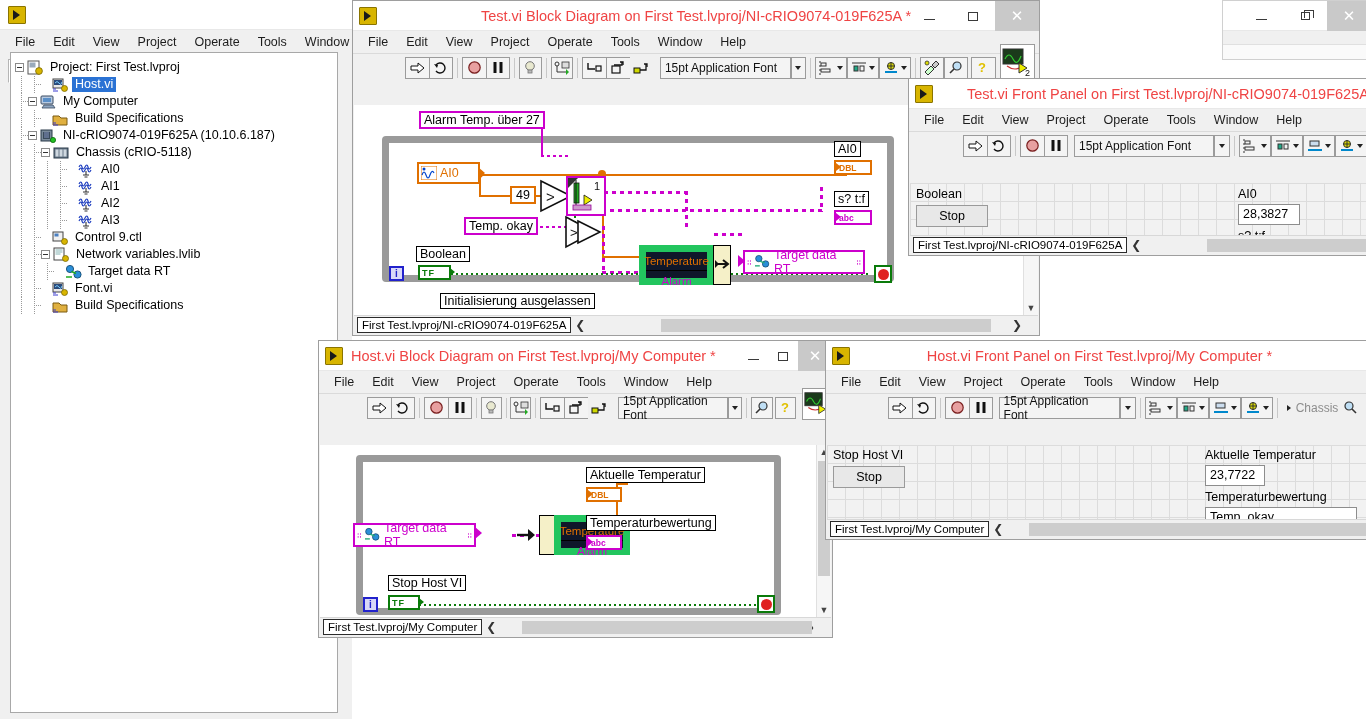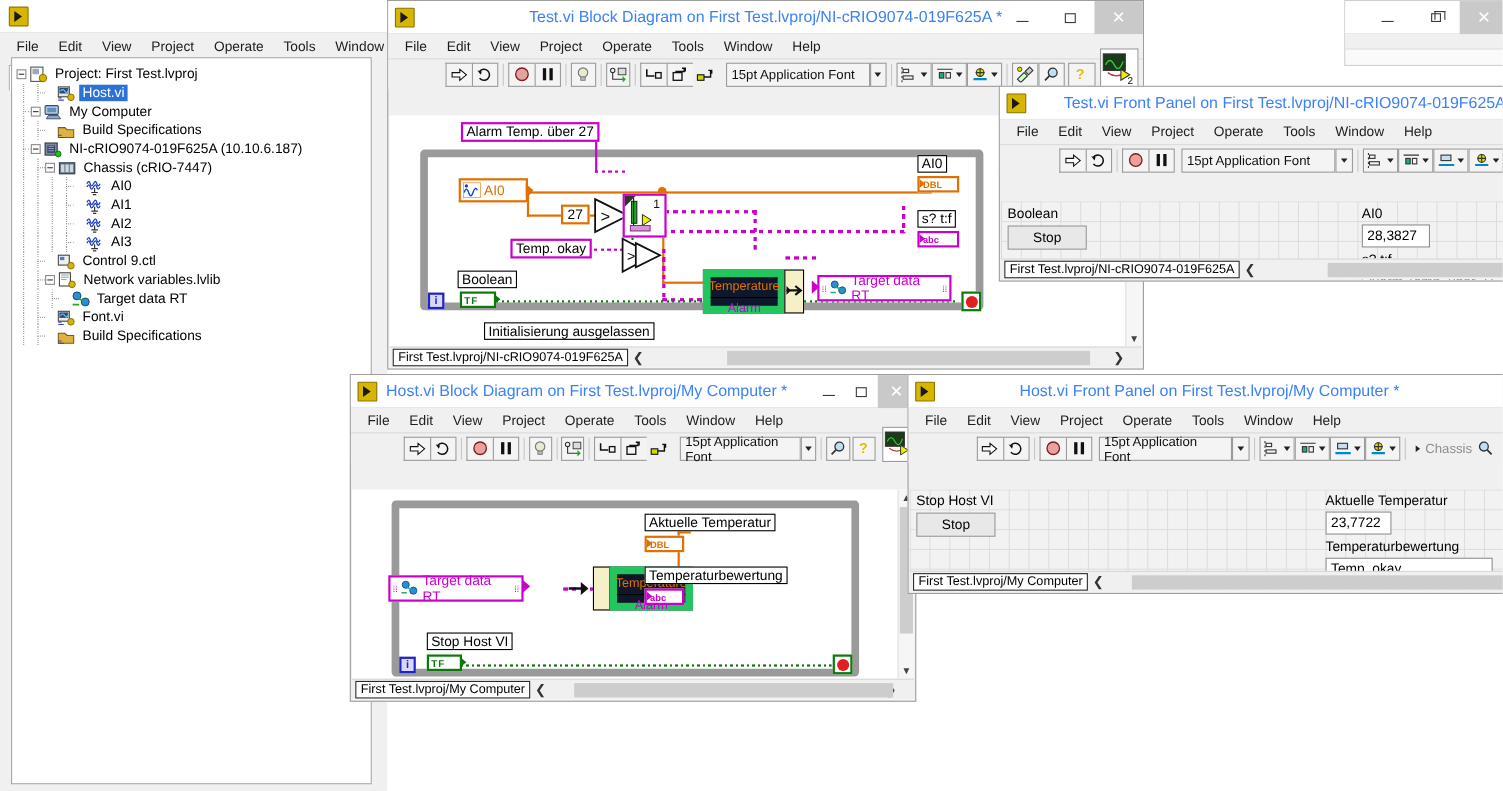--- a/index.html
+++ b/index.html
@@ -16,21 +16,21 @@
 
   
   .win { position: absolute; background: #f0f0f0; border: 1px solid #9e9e9e; }
   .win.flat { border: 1px solid #d0d0d0; }
   .titlebar {
     height: 30px; background: #ffffff; display: flex; align-items: center;
     position: relative; border-bottom: 1px solid #e8e8e8;
   }
   .titlebar .tb-title {
     position: absolute; left: 0; right: 0; text-align: center;
-    font-size: 14.5px; color: #3b82f6; white-space: nowrap; pointer-events:none;
+    font-size: 14.5px; color: #ef4444; white-space: nowrap; pointer-events:none;
   }
   .titlebar .tb-title.left { text-align: left; }
   .lv-logo {
     width: 18px; height: 18px; margin-left: 8px; flex: none;
     background: #d8b500; border: 1px solid #8a7400; border-radius: 1px;
     position: relative;
   }
   .lv-logo::after {
     content:""; position:absolute; left:4px; top:3px;
     border-left: 7px solid #1a1a1a; border-top: 5px solid transparent;
@@ -256,21 +256,21 @@
           <div class="trow">
             <span class="tdot"></span>
             <span class="tdot stub"></span>
             <span class="texp"></span>
             <span class="ticon"><svg width="16" height="16" viewBox="0 0 16 16">
                 <rect x="1" y="3" width="14" height="10" fill="#6a7a8a" stroke="#2a3a4a" stroke-width="1"></rect>
                 <rect x="2.5" y="4.5" width="3" height="7" fill="#cfd8e0"></rect>
                 <rect x="6.5" y="4.5" width="3" height="7" fill="#cfd8e0"></rect>
                 <rect x="10.5" y="4.5" width="3" height="7" fill="#cfd8e0"></rect>
               </svg></span>
-            <span class="tlabel">Chassis (cRIO-7447)</span>
+            <span class="tlabel">Chassis (cRIO-5118)</span>
           </div>
           <div class="trow">
             <span class="tdot"></span>
             <span class="tdot"></span>
             <span class="tdot"></span>
             <span class="tdot stub"></span>
             <span class="tspace" style="width: 11px;"></span>
             <span class="ticon"><svg width="16" height="18" viewBox="0 0 16 18">
                 <path d="M1 5 q2-4 3 0 t3 0 t3 0 t3 0" stroke="#2040c0" fill="none" stroke-width="1.2"></path>
                 <path d="M1 8 q2-4 3 0 t3 0 t3 0 t3 0" stroke="#2040c0" fill="none" stroke-width="1.2"></path>
@@ -590,21 +590,21 @@
       <div class="aio-node" style="left:63px;top:57px;width:63px;">
         <svg width="16" height="14" viewBox="0 0 16 14">
             <rect x="0" y="0" width="16" height="14" fill="#fff" stroke="#e07000" stroke-width="1"></rect>
             <path d="M1 9 q2-6 4 0 t4 0 t4-2" fill="none" stroke="#0044cc" stroke-width="1.2"></path>
             <circle cx="3" cy="3" r="1.5" fill="#0044cc"></circle>
           </svg>
         <span class="t">AI0</span>
       </div>
       <div class="tri" style="left:124px;top:62px;width:0;height:0;border-left:7px solid #e07000;border-top:6px solid transparent;border-bottom:6px solid transparent;"></div>
 
-      <div class="const27" style="left:156px;top:81px;">27</div>
+      <div class="const27" style="left:156px;top:81px;">49</div>
 
       <svg style="position:absolute;left:184px;top:74px;" width="36" height="34" viewBox="0 0 36 34">
         <path d="M3 2 L33 17 L3 32 Z" fill="#fff" stroke="#111" stroke-width="1.6"></path>
         <text x="8" y="23" font-size="15" font-family="Liberation Sans" fill="#111">&gt;</text>
       </svg>
 
       <div style="position:absolute;left:212px;top:71px;width:40px;height:40px;border:2px solid #cc00cc;background:#fff;">
         <div style="position:absolute;left:0;top:0;width:0;height:0;border-left:10px solid #333;border-bottom:10px solid transparent;"></div>
         <svg width="34" height="34" viewBox="0 0 34 34">
           <rect x="6" y="5" width="5" height="20" fill="#2a2" stroke="#111" stroke-width=".8"></rect>

